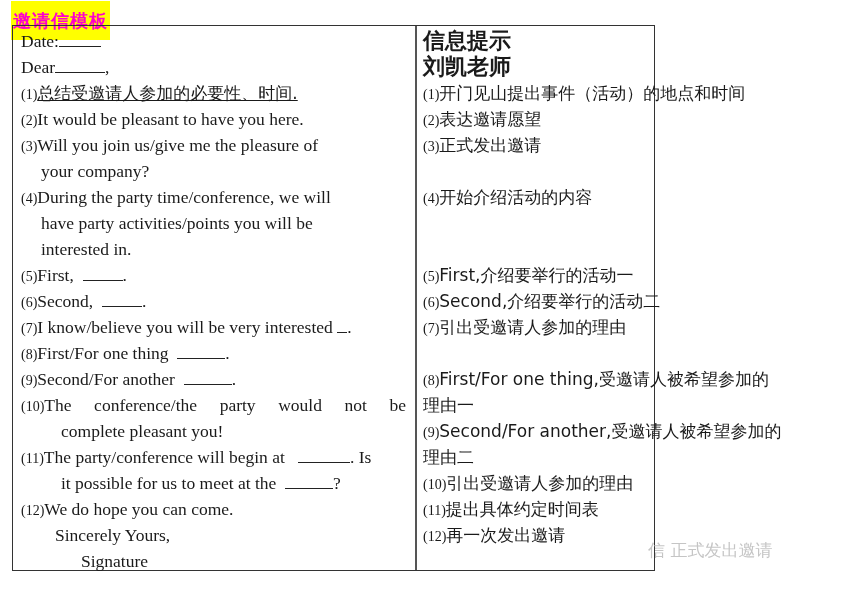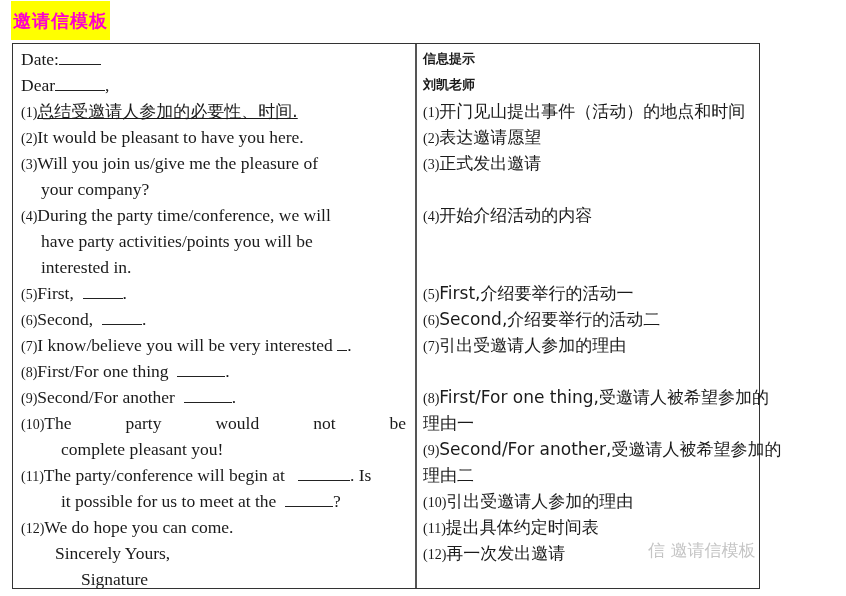--- a/index.html
+++ b/index.html
@@ -10,39 +10,39 @@
   }
   .title {
     position: absolute; left: 11px; top: 1px;
     background: #ffff00; color: #ff00cc;
     font-family: "DejaVu Sans", sans-serif; font-weight: bold;
     font-size: 18px; line-height: 23px; padding: 8px 2px;
     letter-spacing: 1px;
   }
   .table {
     position: absolute; left: 12px; top: 25px;
-    width: 748px; height: 546px;
-    border: 1.5px solid #333; box-sizing: border-box; margin-top: 18px;
+    width: 643px; height: 546px;
+    border: 1.5px solid #333; box-sizing: border-box;
   }
   .divider {
     position: absolute; left: 402px; top: 0; bottom: 0;
     width: 1.5px; background: #555;
   }
   .col { position: absolute; top: 0; }
   .col-left { left: 8px; width: 390px; }
   .col-right { left: 410px; width: 392px; }
   .line {
     position: absolute; white-space: nowrap;
     font-size: 17.5px; line-height: 26px;
   }
   .num { font-size: 14px; }
   .u { text-decoration: underline; }
   .blank { display: inline-block; border-bottom: 1px solid #222; height: 14px; vertical-align: baseline; }
   .cn { font-family: "DejaVu Sans", sans-serif; font-size: 17px; }
-  .bold { font-weight: bold; font-family: "DejaVu Sans", sans-serif; font-size: 13px; }
+  .bold { font-weight: bold; font-family: "DejaVu Sans", sans-serif; font-size: 22px; }
   .just { display: flex; justify-content: space-between; width: 385px; }
   .watermark {
     position: absolute; left: 640px; top: 545px;
     font-family: "DejaVu Sans", sans-serif; font-size: 20px;
     color: #222; opacity: 0.85; white-space: nowrap;
   }
   .watermark .ghost { color: #bbb; position: absolute; left: 8px; top: -6px; font-size: 17px; }
 </style>
 </head>
 <body>
@@ -84,20 +84,21 @@
       <span class="num">(7)</span><span>I know/believe you will be very interested</span>&nbsp;<span class="blank" style="width:10px"></span><span>.</span>
     </div>
     <div class="line" style="top:314px">
       <span class="num">(8)</span><span>First/For one thing</span>&nbsp;&nbsp;<span class="blank" style="width:48px"></span><span>.</span>
     </div>
     <div class="line" style="top:340px">
       <span class="num">(9)</span><span>Second/For another</span>&nbsp;&nbsp;<span class="blank" style="width:48px"></span><span>.</span>
     </div>
     <div class="line just" style="top:366px">
       <span><span class="num">(10)</span><span>The</span></span>
+      <span>conference/the</span>
       <span>party</span>
       <span>would</span>
       <span>not</span>
       <span>be</span>
     </div>
     <div class="line" style="top:392px; left:40px">complete pleasant you!</div>
     <div class="line" style="top:418px">
       <span class="num">(11)</span><span>The party/conference will begin at</span>&nbsp;&nbsp;&nbsp;<span class="blank" style="width:52px"></span><span>. Is</span>
     </div>
     <div class="line" style="top:444px; left:40px">
@@ -148,14 +149,14 @@
     <div class="line" style="top:470px">
       <span class="num">(11)</span><span class="cn">提出具体约定时间表</span>
     </div>
     <div class="line" style="top:496px">
       <span class="num">(12)</span><span class="cn">再一次发出邀请</span>
     </div>
   </div>
 </div>
 
 <div class="watermark">
-  <span class="ghost">信 邀请信模板</span>
+  <span class="ghost">信 正式发出邀请</span>
 </div>
 
 </body></html>

